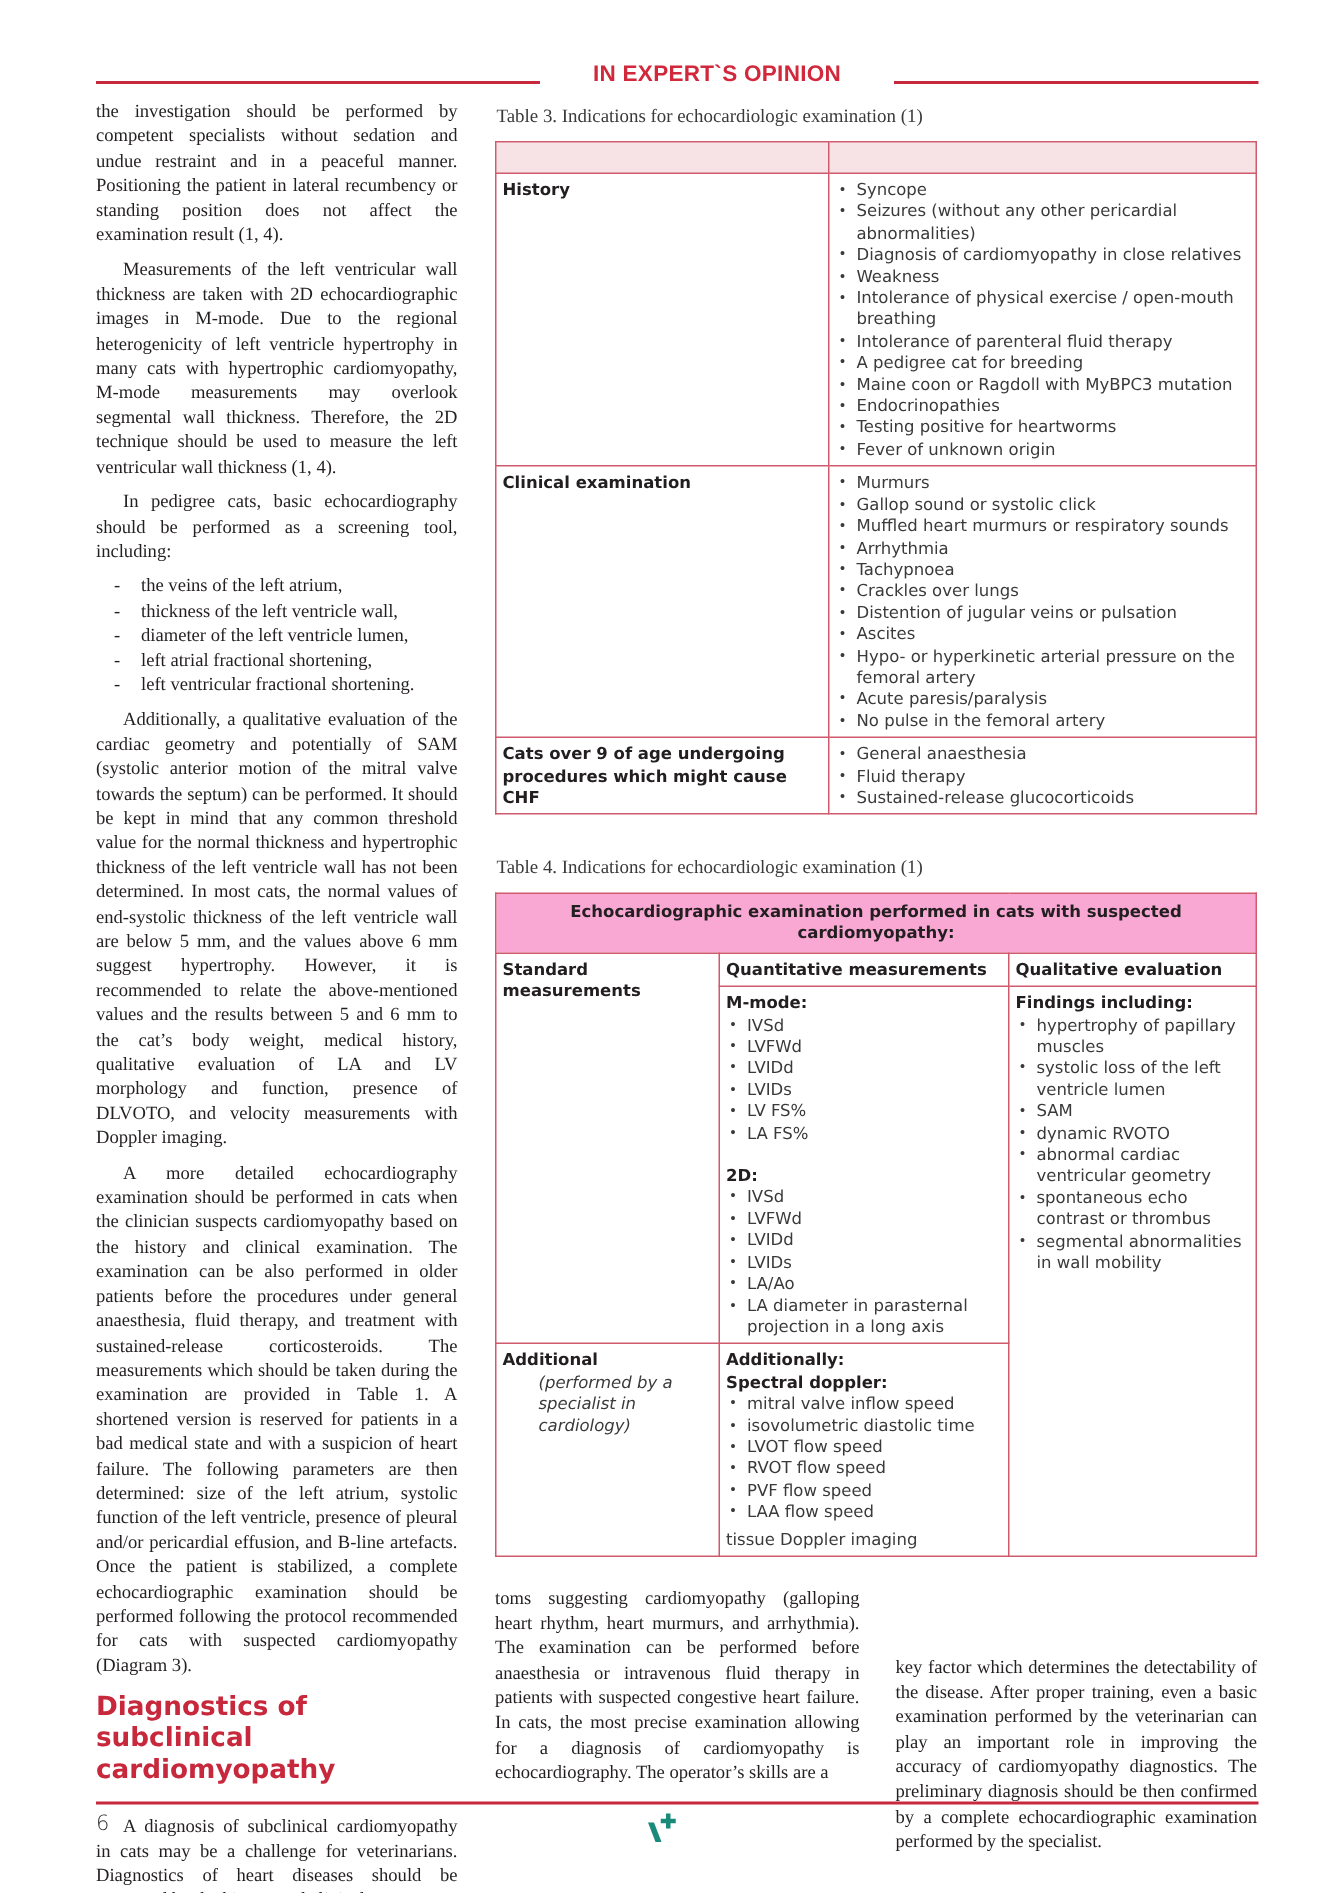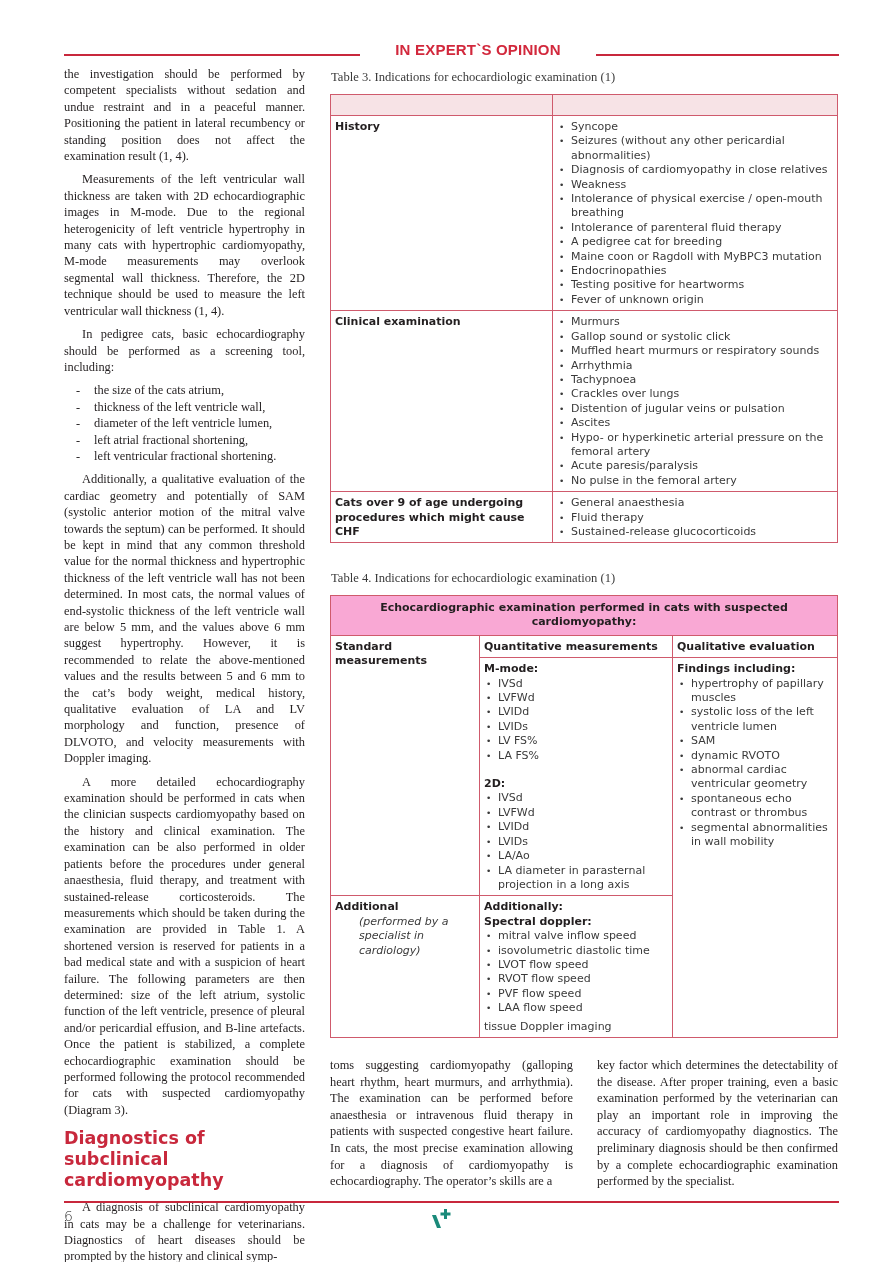--- a/index.html
+++ b/index.html
@@ -13,21 +13,21 @@
   .hdr-title { position: absolute; top: 41px; left: 360px; width: 236px; text-align: center;
     font-family: "Liberation Sans", sans-serif; font-weight: bold; font-size: 15px; color: #d2283c; letter-spacing: 0.2px; }
 
   
   .col-left { position: absolute; left: 64px; top: 66px; width: 241px; font-size: 12.4px; line-height: 16.4px; text-align: justify; }
   .col-left p { margin: 0 0 7px 0; text-indent: 18px; hyphens: auto; }
   .col-left p.noindent { text-indent: 0; }
   .col-left ul.dash { list-style: none; margin: 0 0 7px 0; padding: 0; }
   .col-left ul.dash li { position: relative; padding-left: 30px; text-align: left; }
   .col-left ul.dash li .dash-mark { position: absolute; left: 12px; }
-  .section-heading { font-family: "DejaVu Sans", sans-serif; font-weight: bold; color: #c8283c; font-size: 17.5px; line-height: 21px; margin: 10px 0 8px 0; text-align: left; }
+  .section-heading { font-family: "DejaVu Sans", sans-serif; font-weight: bold; color: #c8283c; font-size: 17.5px; line-height: 21px; margin: 10px 0 18px 0; text-align: left; }
 
   
   .caption { position: absolute; left: 331px; font-family: Liberation Serif, serif; font-size: 12.6px; color: #3a3a3a; font-weight: 300; text-align: center; }
   .caption.t3 { top: 70px; }
   .caption.t4 { top: 571px; }
 
   table { border-collapse: collapse; font-family: "DejaVu Sans", sans-serif; font-size: 11px; line-height: 14.4px; color: #3a3a3a; border-radius: 27px; }
   table td, table th { border: 1.5px solid #cf5a6c; vertical-align: top; padding: 4px 4px 3px 4px; text-align: left; }
   .t3-table { position: absolute; left: 330px; top: 94px; width: 508px; }
   .t3-table .col-a { width: 213px; }
@@ -41,40 +41,40 @@
   .t4-table .span-hdr { background: #f9a8d4; text-align: center; font-weight: bold; color: #231f20; padding: 5px 20px; }
   .t4-table .c1 { width: 140px; }
   .t4-table .c2 { width: 184px; }
   .t4-table .sub-hdr { font-weight: bold; color: #231f20; }
   .sub-label { font-weight: bold; color: #231f20; }
   .italic-note { font-style: italic; margin-left: 24px; }
   .gap { height: 14px; }
 
   
   .col-mid { position: absolute; left: 330px; top: 1057px; width: 243px; font-size: 12.4px; line-height: 16.6px; text-align: justify; }
-  .col-right { position: absolute; left: 597px; top: 1057px; width: 241px; font-size: 12.4px; line-height: 16.6px; text-align: justify; }
+  .col-right { position: absolute; left: 597px; top: 1103px; width: 241px; font-size: 12.4px; line-height: 16.6px; text-align: justify; }
   .col-mid p, .col-right p { margin: 0; }
 
   .ftr-line { position: absolute; top: 1201px; left: 64px; width: 775px; height: 1.5px; background: #c8283c; }
   .page-num { position: absolute; top: 1208px; left: 64px; font-family: "DejaVu Sans", sans-serif; font-size: 14px; color: #333; font-weight: 300; }
   .logo { position: absolute; top: 1207px; left: 429px; width: 24px; height: 24px; }
 </style>
 </head>
 <body>
 
 <div class="hdr-line left"></div>
 <div class="hdr-title">IN EXPERT`S OPINION</div>
 <div class="hdr-line right"></div>
 
 <div class="col-left serif">
   <p class="noindent">the investigation should be performed by competent specialists without sedation and undue restraint and in a peaceful manner. Positioning the patient in lateral recumbency or standing position does not affect the examination result (1, 4).</p>
   <p>Measurements of the left ventricular wall thickness are taken with 2D echocardiographic images in M-mode. Due to the regional heterogenicity of left ventricle hypertrophy in many cats with hypertrophic cardiomyopathy, M-mode measurements may overlook segmental wall thickness. Therefore, the 2D technique should be used to measure the left ventricular wall thickness (1, 4).</p>
   <p>In pedigree cats, basic echocardiography should be performed as a screening tool, including:</p>
   <ul class="dash">
-    <li><span class="dash-mark">-</span><span>the size of the cats atrium,</span></li>
+    <li><span class="dash-mark">-</span><span>the veins of the left atrium,</span></li>
     <li><span class="dash-mark">-</span><span>thickness of the left ventricle wall,</span></li>
     <li><span class="dash-mark">-</span><span>diameter of the left ventricle lumen,</span></li>
     <li><span class="dash-mark">-</span><span>left atrial fractional shortening,</span></li>
     <li><span class="dash-mark">-</span><span>left ventricular fractional shortening.</span></li>
   </ul>
   <p>Additionally, a qualitative evaluation of the cardiac geometry and potentially of SAM (systolic anterior motion of the mitral valve towards the septum) can be performed. It should be kept in mind that any common threshold value for the normal thickness and hypertrophic thickness of the left ventricle wall has not been determined. In most cats, the normal values of end-systolic thickness of the left ventricle wall are below 5 mm, and the values above 6 mm suggest hypertrophy. However, it is recommended to relate the above-mentioned values and the results between 5 and 6 mm to the cat’s body weight, medical history, qualitative evaluation of LA and LV morphology and function, presence of DLVOTO, and velocity measurements with Doppler imaging.</p>
   <p>A more detailed echocardiography examination should be performed in cats when the clinician suspects cardiomyopathy based on the history and clinical examination. The examination can be also performed in older patients before the procedures under general anaesthesia, fluid therapy, and treatment with sustained-release corticosteroids. The measurements which should be taken during the examination are provided in Table 1. A shortened version is reserved for patients in a bad medical state and with a suspicion of heart failure. The following parameters are then determined: size of the left atrium, systolic function of the left ventricle, presence of pleural and/or pericardial effusion, and B-line artefacts. Once the patient is stabilized, a complete echocardiographic examination should be performed following the protocol recommended for cats with suspected cardiomyopathy (Diagram 3).</p>
   <div class="section-heading">Diagnostics of subclinical cardiomyopathy</div>
   <p>A diagnosis of subclinical cardiomyopathy in cats may be a challenge for veterinarians. Diagnostics of heart diseases should be prompted by the history and clinical symp-</p>
 </div>

